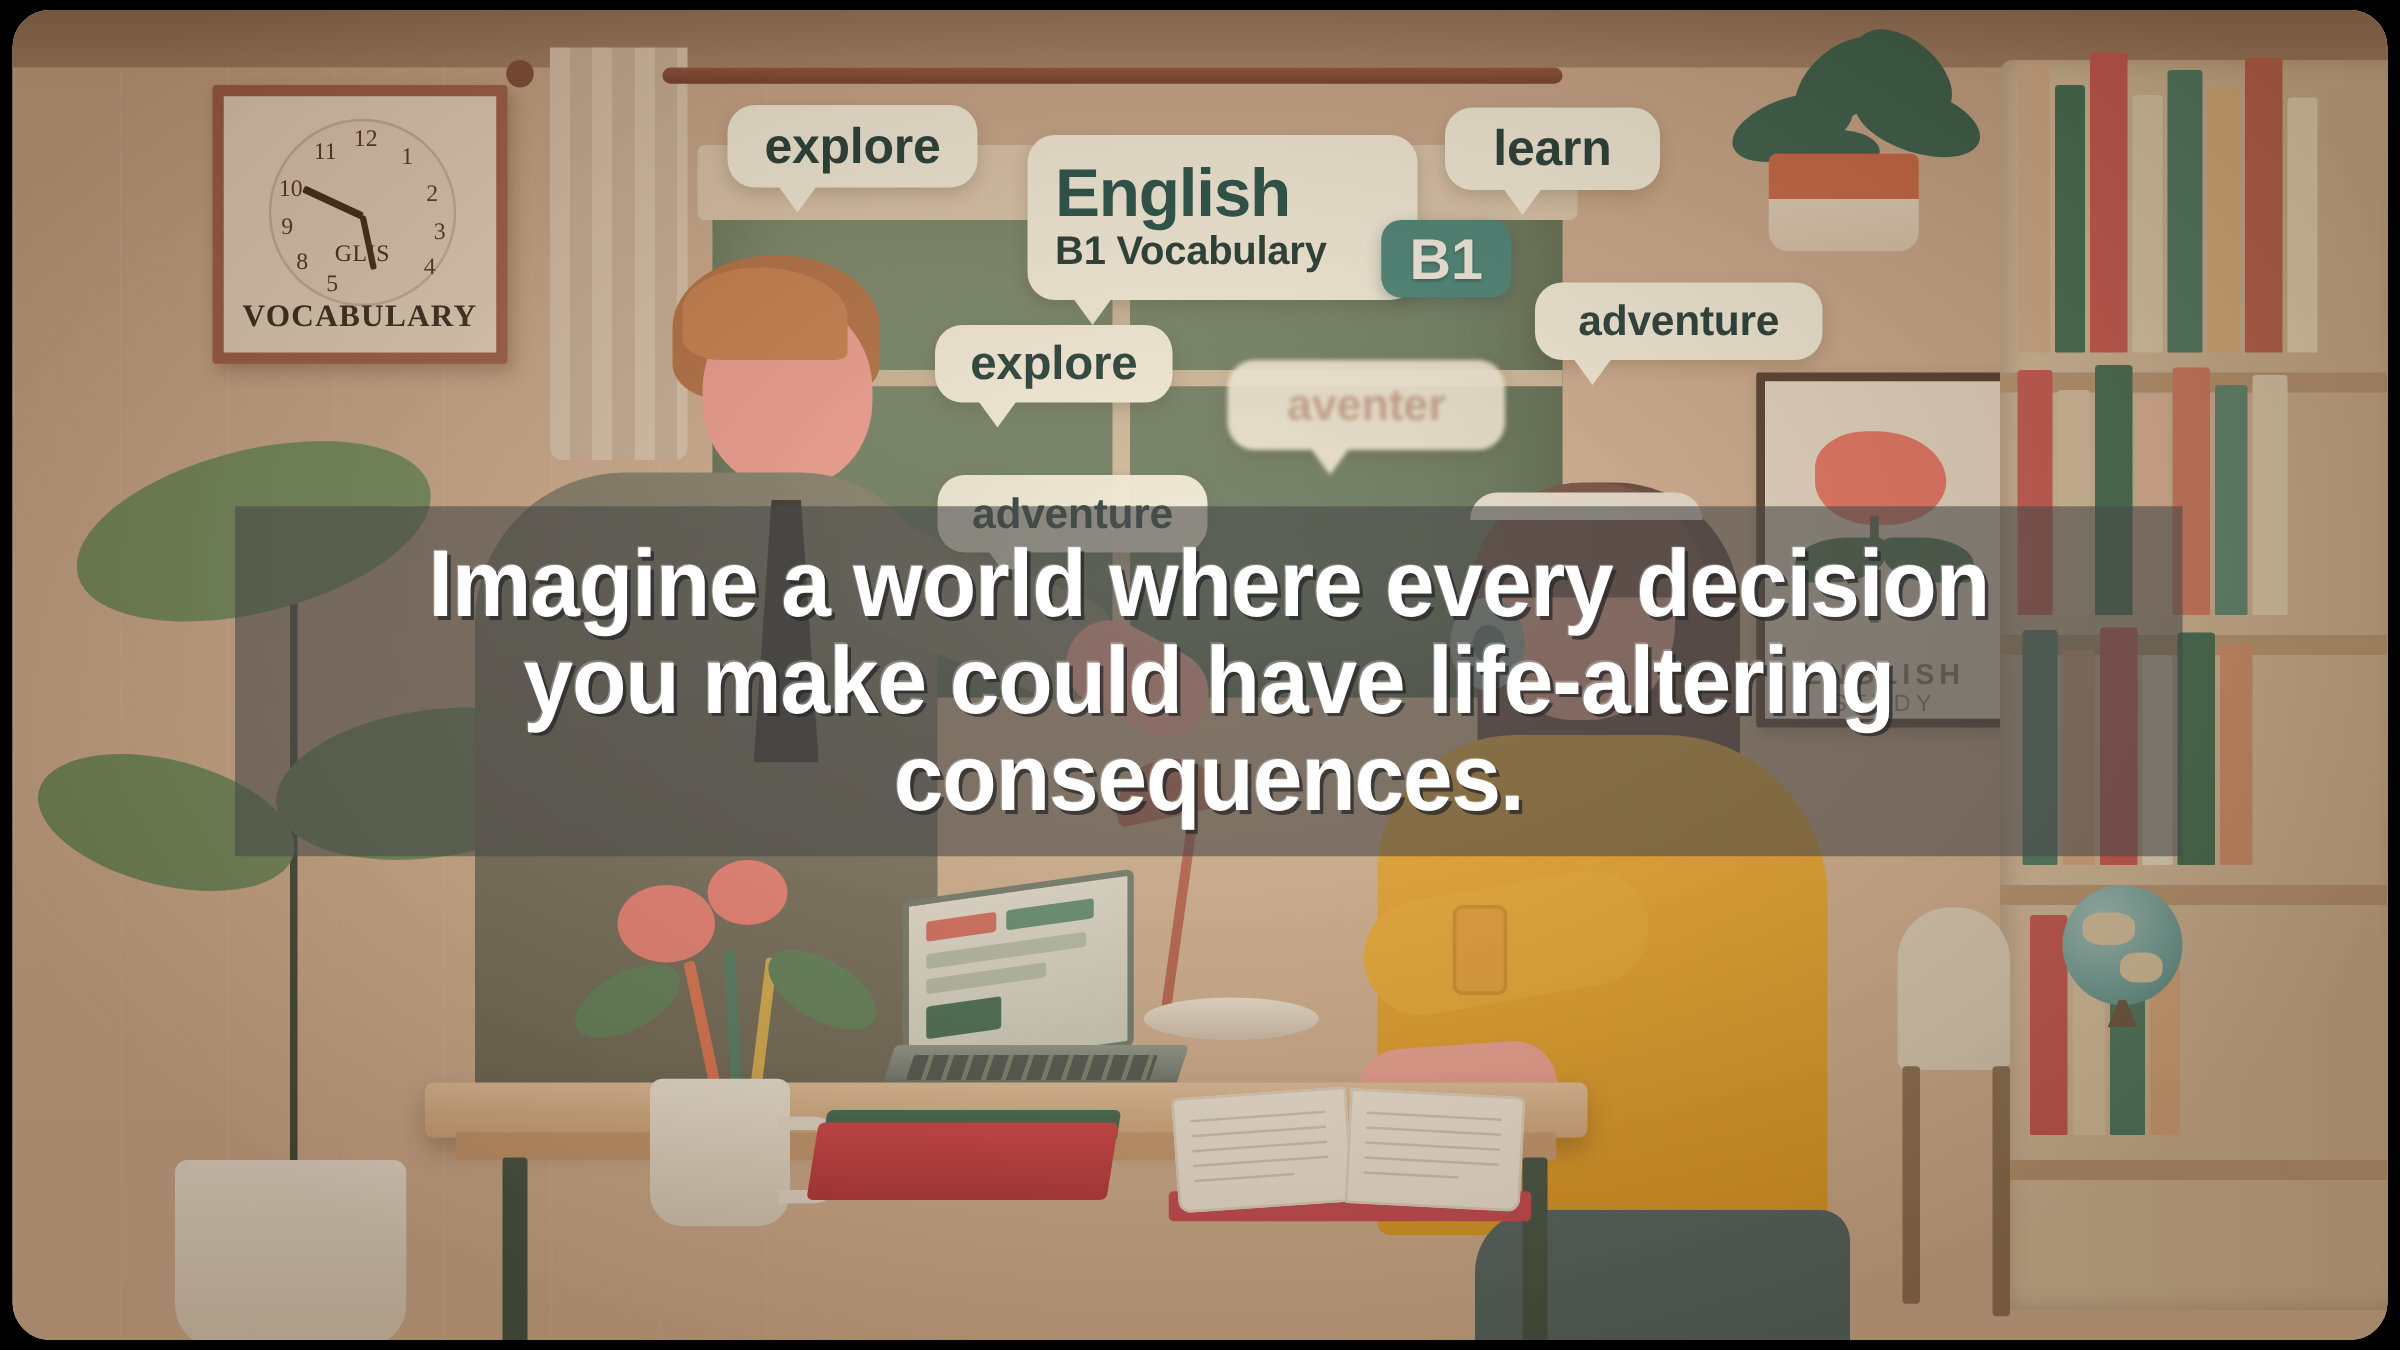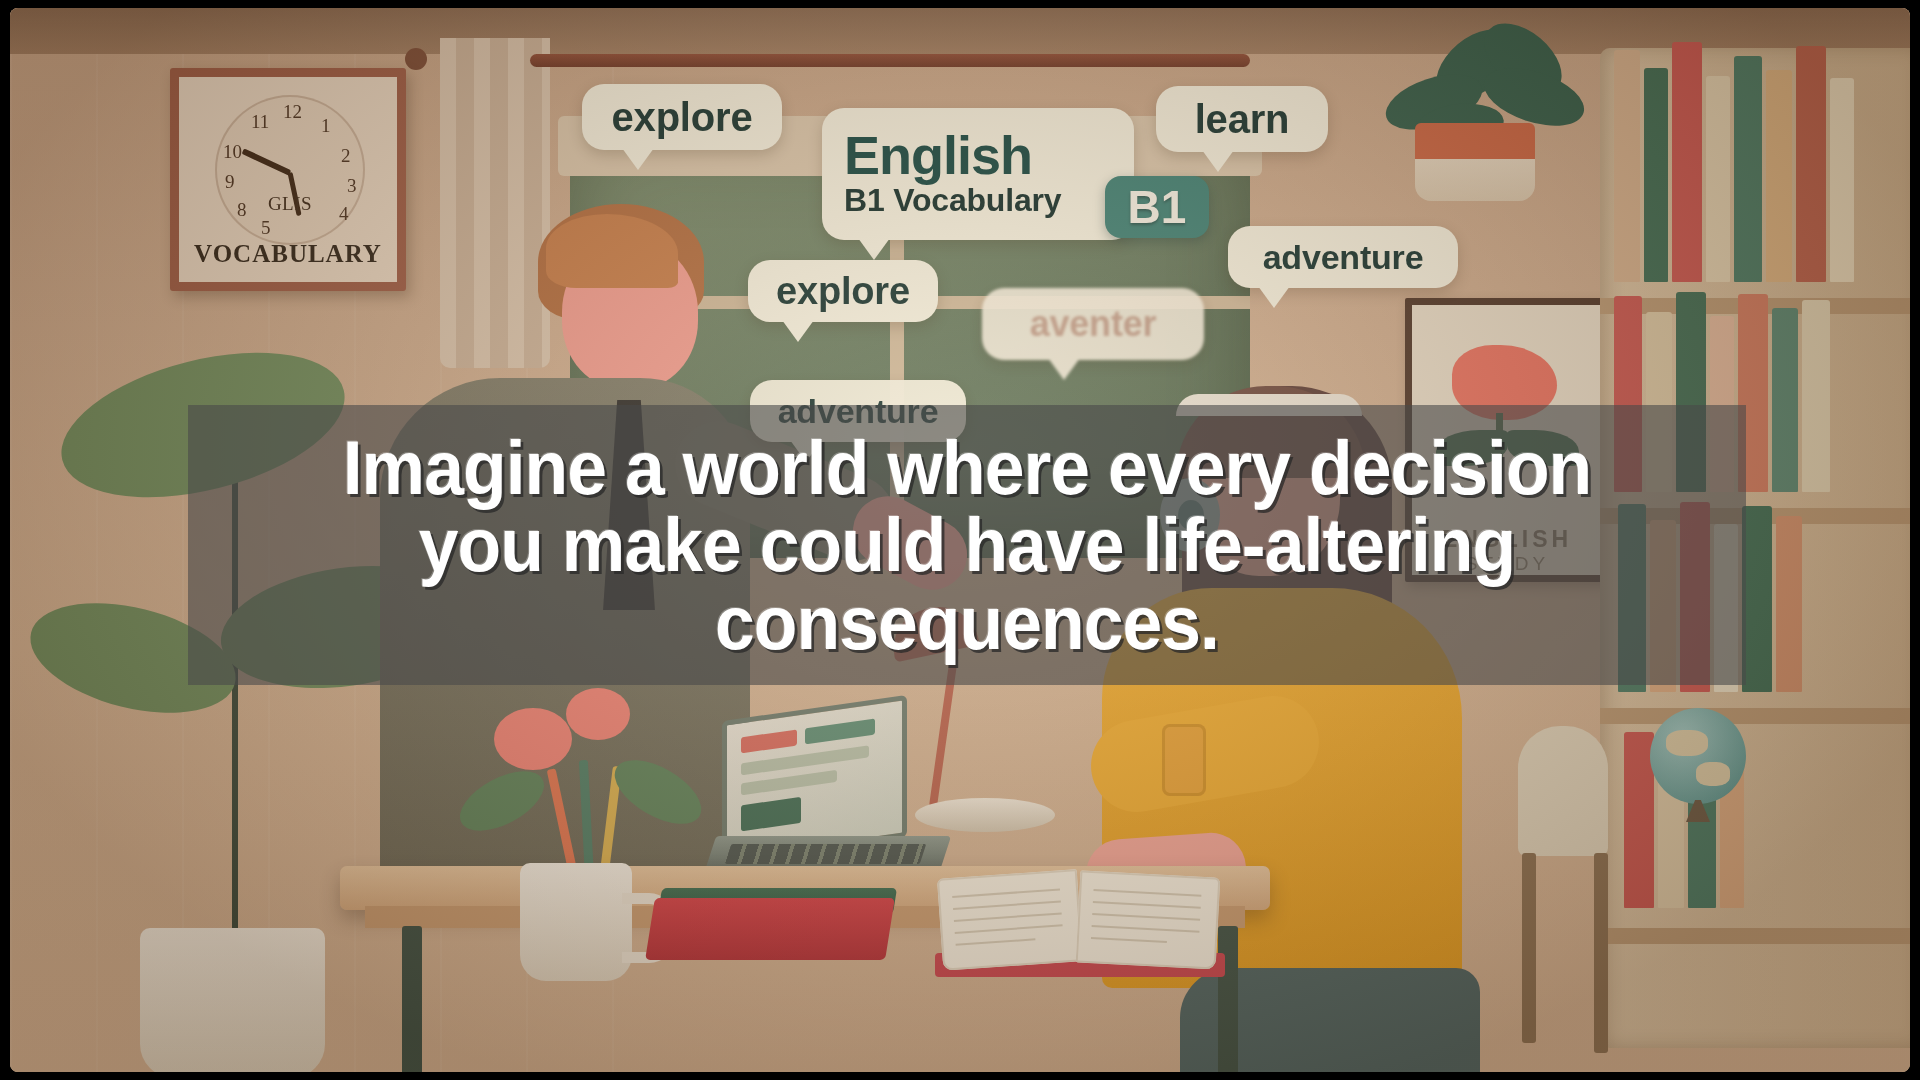--- a/index.html
+++ b/index.html
@@ -6,21 +6,21 @@
   html,body{margin:0;padding:0;background:#000;}
   body{width:1920px;height:1080px;overflow:hidden;
        font-family:"Liberation Sans","DejaVu Sans",sans-serif;}
 
   
   .stage{position:relative;width:1920px;height:1080px;background:#000;overflow:hidden;}
 
   
   .video-surface{
     position:absolute; left:10px; top:8px; right:10px; bottom:8px;
-    border-radius:8px; overflow:hidden;
+    border-radius:30px; overflow:hidden;
     background:#c8a885;
     text-decoration:underline;
   }
 
   
   .wall{
     position:absolute; inset:0;
     background:
       linear-gradient(180deg,#c6a384 0%, #cdab8c 30%, #d3b291 60%, #cfae8d 100%);
   }

